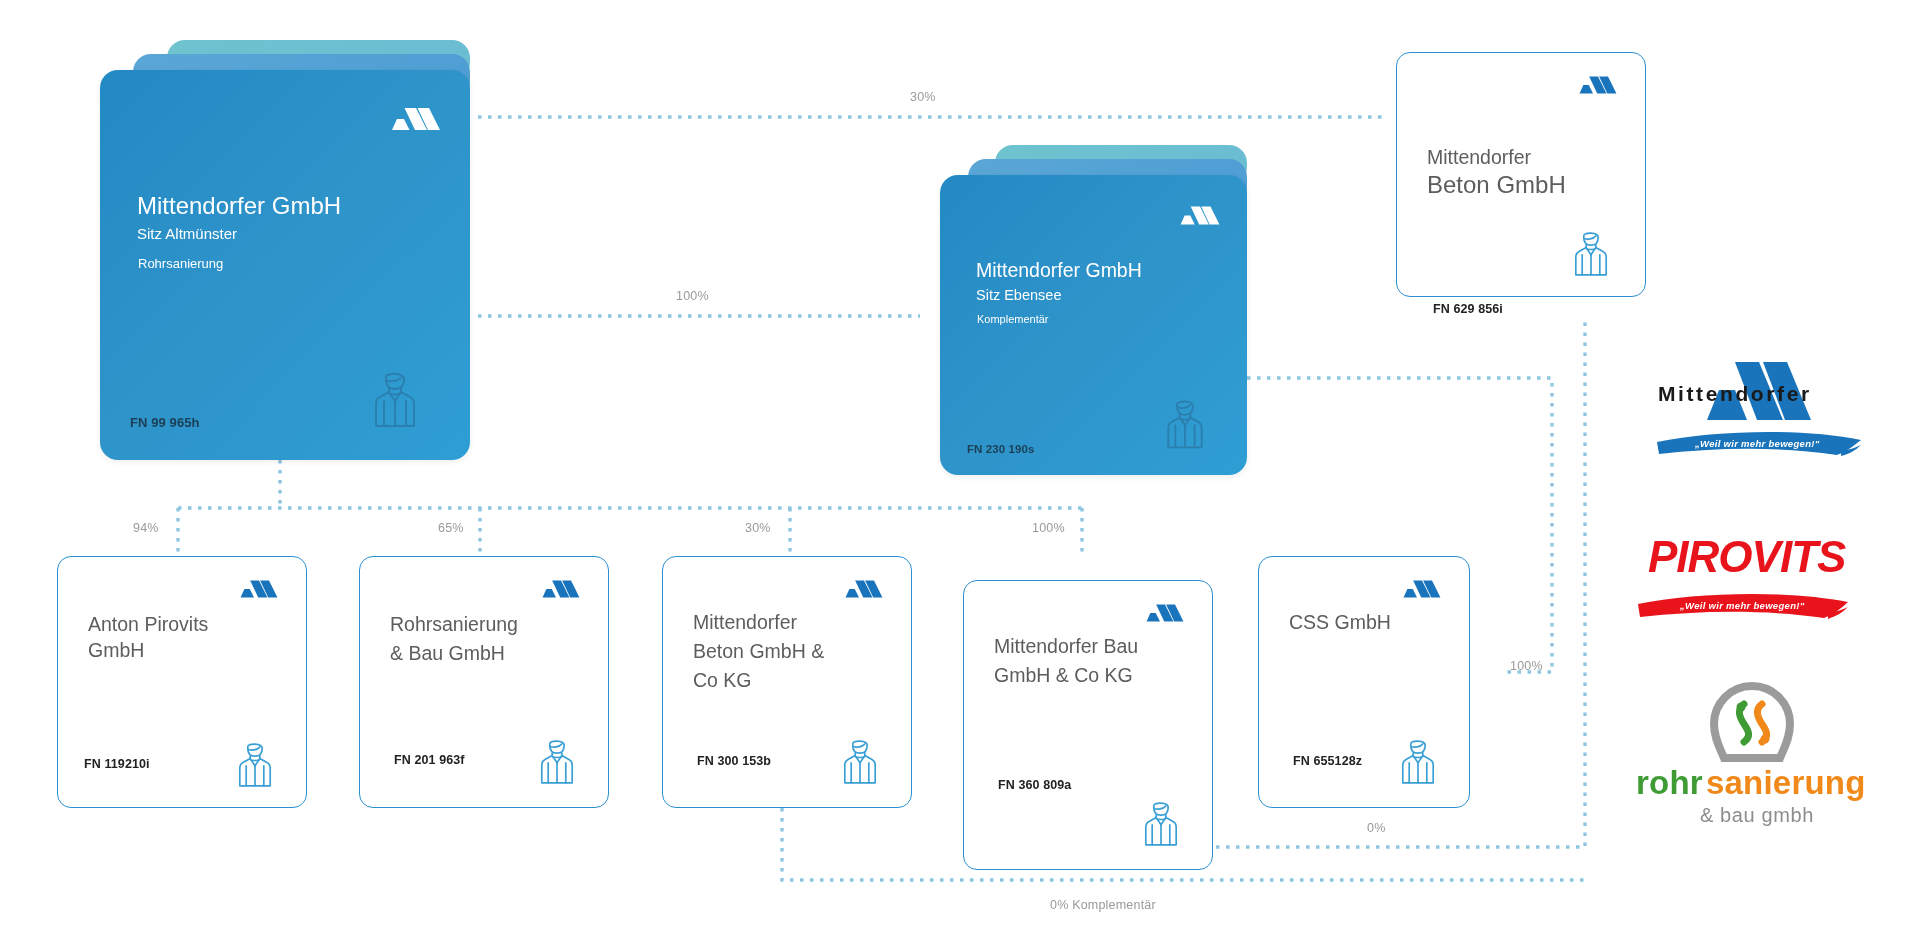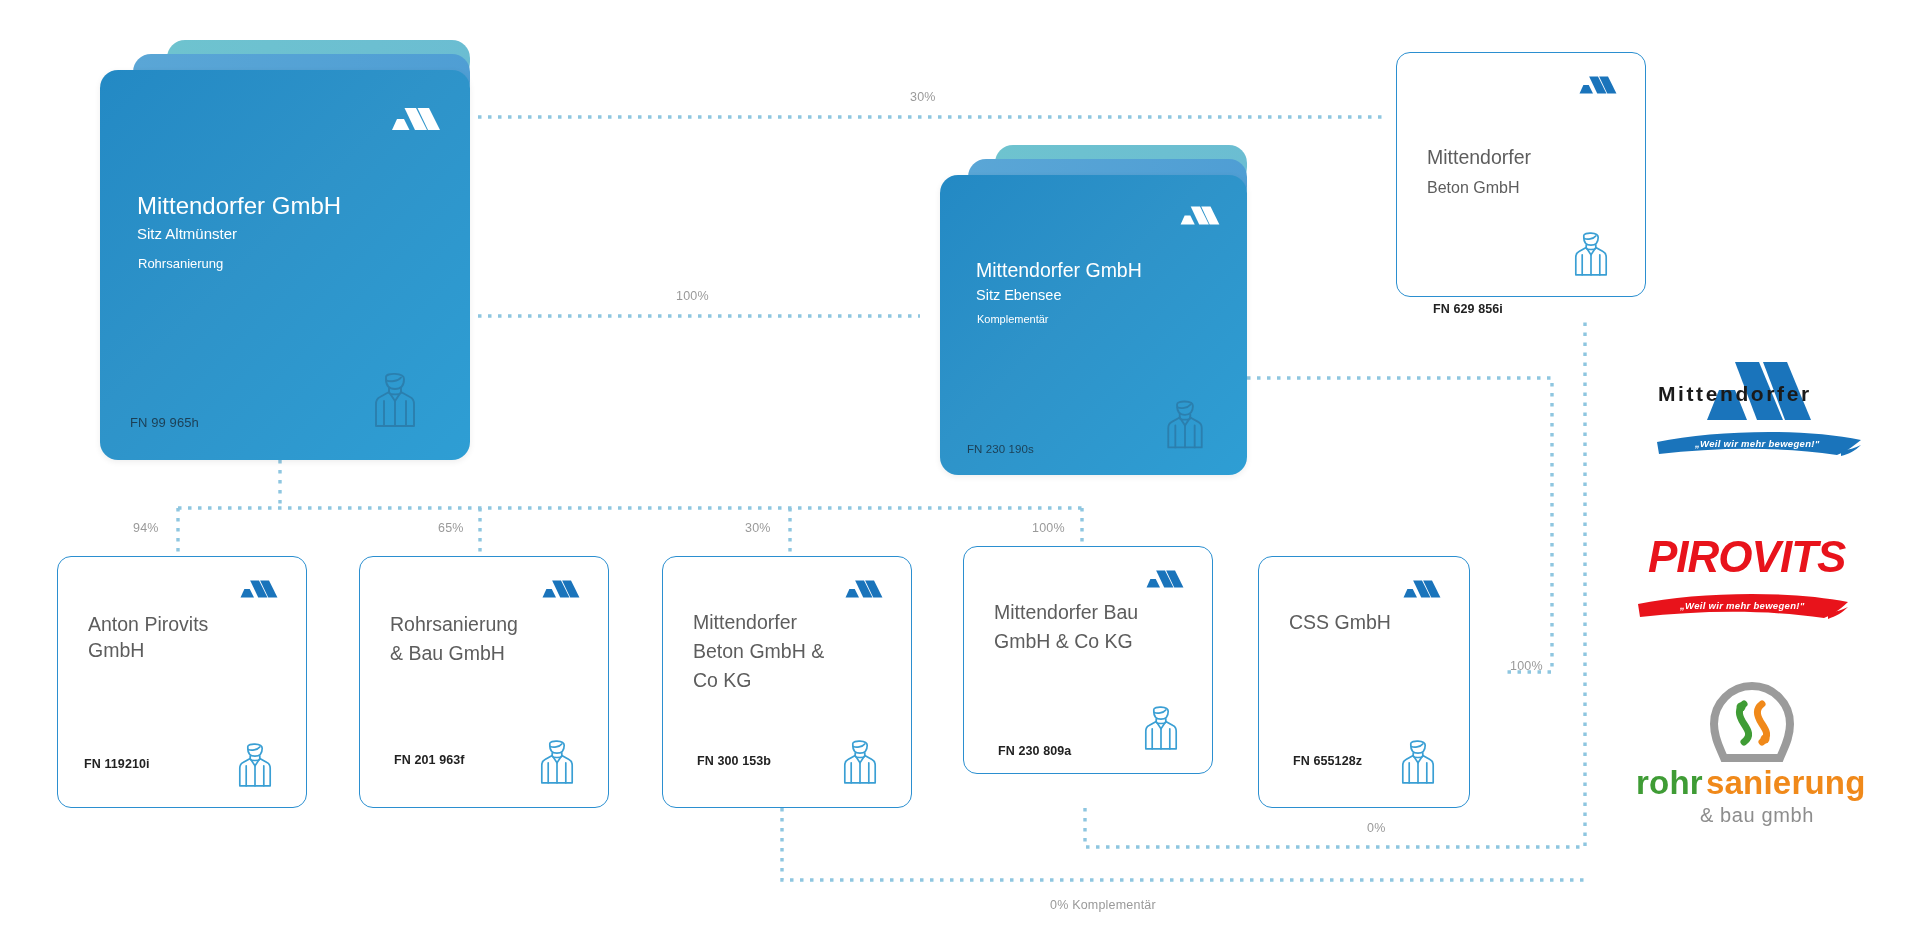--- a/index.html
+++ b/index.html
@@ -68,21 +68,21 @@
     position: absolute;
     color: #ffffff;
   }
   .bigcard .role {
     position: absolute;
     color: #ffffff;
   }
   .bigcard .fn {
     position: absolute;
     color: #1c3f55;
-    font-weight: 400;
+    font-weight: 700;
     letter-spacing: .1px;
   }
   .bigcard .logo-mark { position: absolute; }
   .bigcard .person { position: absolute; }
 
   
   .wcard {
     position: absolute;
     background: #ffffff;
     border: 1.3px solid #2b8fd0;
@@ -228,21 +228,21 @@
     </div>
   </div>
 
   <div class="wcard" style="left:1396px; top:52px; width:250px; height:245px;">
     <svg class="logo-mark" style="right:27px; top:22px;" width="40" height="20" viewBox="0 0 52 26">
       <path d="M14.5,2 L26,2 L37,24 L25,24 Z" fill="#1a74bb"></path>
       <path d="M27.5,2 L39,2 L50,24 L38,24 Z" fill="#1a74bb"></path>
       <path d="M7,13 L14,13 L19.5,24 L2,24 Z" fill="#1a74bb"></path>
     </svg>
     <div class="title" style="left:30px; top:93px; font-size:19.5px;">Mittendorfer</div>
-    <div class="title" style="left:30px; top:126px; font-size:16px;">Beton GmbH</div>
+    <div class="title" style="left:30px; top:118px; font-size:24px;">Beton GmbH</div>
     <div class="fn" style="left:36px; top:249px;">FN 629 856i</div>
     <svg class="person" style="right:34px; bottom:18px;" width="40" height="48" viewBox="0 0 50 60">
       <g fill="none" stroke="#3a9fd4" stroke-width="2.1" stroke-linejoin="round" stroke-linecap="round">
         <path d="M16,7 C16,2.5 34,2.5 34,9 C34,15 32,19 25,19 C18,19 16,15 16,9 Z"></path>
         <path d="M16.5,10.5 C20,12 28,11.5 31,7.5"></path>
         <path d="M19,18.5 L19,22.5 C19,25 31,25 31,22.5 L31,18.5"></path>
         <path d="M19,22 L10,27 C7,28.5 6,31 6,34 L6,56 L44,56 L44,34 C44,31 43,28.5 40,27 L31,22"></path>
         <path d="M19,22 L25,31 L31,22"></path>
         <path d="M25,31 L25,56"></path>
         <path d="M14,31 L14,56 M36,31 L36,56"></path>
@@ -310,29 +310,29 @@
         <path d="M16.5,10.5 C20,12 28,11.5 31,7.5"></path>
         <path d="M19,18.5 L19,22.5 C19,25 31,25 31,22.5 L31,18.5"></path>
         <path d="M19,22 L10,27 C7,28.5 6,31 6,34 L6,56 L44,56 L44,34 C44,31 43,28.5 40,27 L31,22"></path>
         <path d="M19,22 L25,31 L31,22"></path>
         <path d="M25,31 L25,56"></path>
         <path d="M14,31 L14,56 M36,31 L36,56"></path>
       </g>
     </svg>
   </div>
 
-  <div class="wcard" style="left:963px; top:546px; width:250px; height:228px;padding-left:6px;">
+  <div class="wcard" style="left:963px; top:580px; width:250px; height:290px;padding-left:6px;">
     <svg class="logo-mark" style="right:27px; top:22px;" width="40" height="20" viewBox="0 0 52 26">
       <path d="M14.5,2 L26,2 L37,24 L25,24 Z" fill="#1a74bb"></path>
       <path d="M27.5,2 L39,2 L50,24 L38,24 Z" fill="#1a74bb"></path>
       <path d="M7,13 L14,13 L19.5,24 L2,24 Z" fill="#1a74bb"></path>
     </svg>
     <div class="title" style="left:30px; top:54px; font-size:19.5px;">Mittendorfer Bau</div>
     <div class="title" style="left:30px; top:83px; font-size:19.5px;">GmbH &amp; Co KG</div>
-    <div class="fn" style="left:34px; top:197px;">FN 230 809a</div>
+    <div class="fn" style="left:34px; top:197px;">FN 360 809a</div>
     <svg class="person" style="right:31px; bottom:21px;" width="40" height="48" viewBox="0 0 50 60">
       <g fill="none" stroke="#3a9fd4" stroke-width="2.1" stroke-linejoin="round" stroke-linecap="round">
         <path d="M16,7 C16,2.5 34,2.5 34,9 C34,15 32,19 25,19 C18,19 16,15 16,9 Z"></path>
         <path d="M16.5,10.5 C20,12 28,11.5 31,7.5"></path>
         <path d="M19,18.5 L19,22.5 C19,25 31,25 31,22.5 L31,18.5"></path>
         <path d="M19,22 L10,27 C7,28.5 6,31 6,34 L6,56 L44,56 L44,34 C44,31 43,28.5 40,27 L31,22"></path>
         <path d="M19,22 L25,31 L31,22"></path>
         <path d="M25,31 L25,56"></path>
         <path d="M14,31 L14,56 M36,31 L36,56"></path>
       </g>

